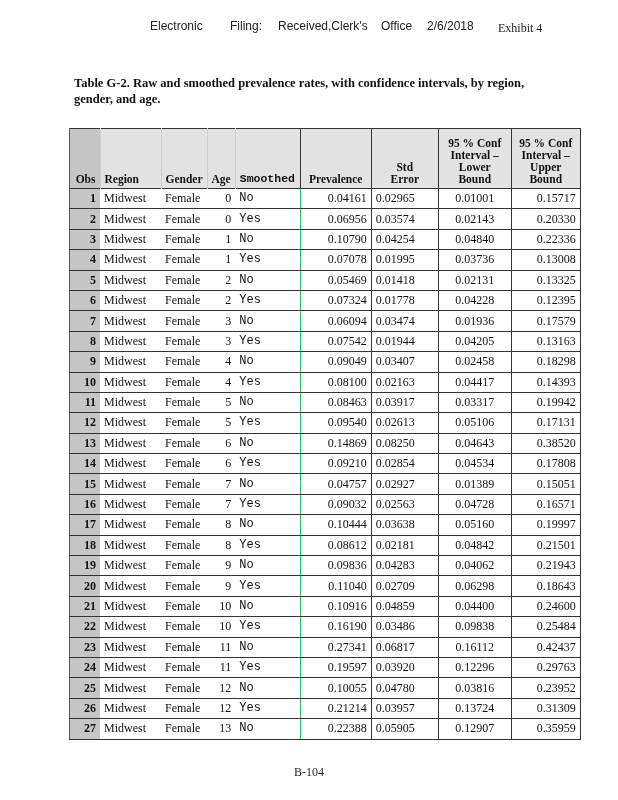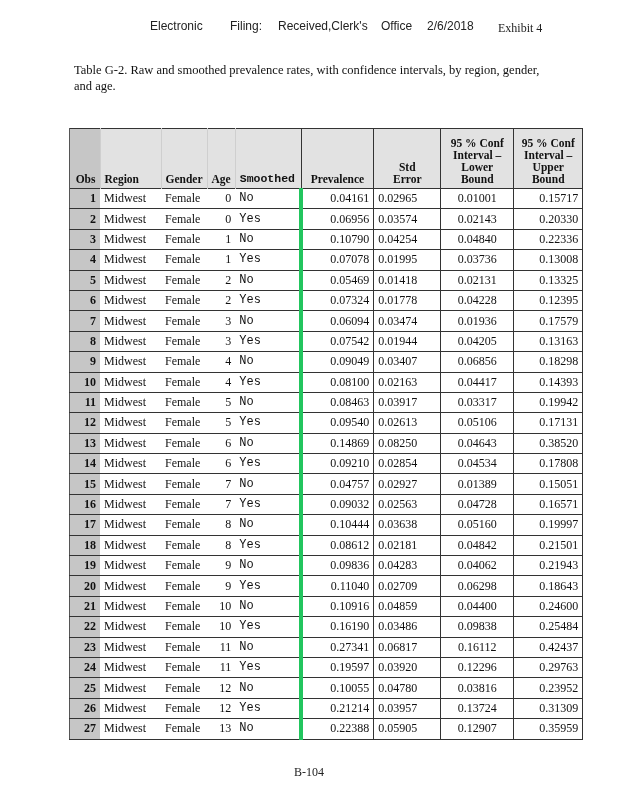--- a/index.html
+++ b/index.html
@@ -1,36 +1,36 @@
 <!DOCTYPE html>
 <html><head>
 <meta charset="utf-8">
 <style>
   html, body { margin: 0; padding: 0; background: #ffffff; }
   body { width: 618px; height: 800px; position: relative; overflow: hidden; font-family: "Liberation Serif", serif; color: #111; }
   .filing-header { position: absolute; top: 19px; left: 150px; width: 410px; height: 16px; font-family: "Liberation Sans", sans-serif; font-size: 12px; color: #222; }
   .filing-header span { position: absolute; top: 0; white-space: nowrap; }
   .exhibit { font-family: "Liberation Serif", serif !important; font-size: 12px; }
-  .caption { position: absolute; top: 62px; left: 74px; width: 480px; font-weight: normal; font-size: 12.5px; line-height: 16px; }
+  .caption { position: absolute; top: 75px; left: 74px; width: 480px; font-weight: bold; font-size: 12.5px; line-height: 16px; }
   table.data { position: absolute; top: 128px; left: 69px; border-collapse: collapse; font-size: 12px; }
   table.data td, table.data th { padding: 0 4px; height: 19.4px; line-height: 19px; white-space: nowrap; }
   table.data thead th { background: #e2e2e2; font-weight: bold; vertical-align: bottom; font-size: 11.5px; line-height: 12px; padding-bottom: 3px; height: 56px; border-left: 1px solid #cfcfcf; }
   table.data thead th.obs { background: #c6c6c6; border-left: 1px solid #555; }
   table.data thead th.bl { border-left: 1px solid #333; }
   table.data thead th.br { border-right: 1px solid #333; }
   table.data thead tr { border-top: 1px solid #333; border-bottom: 1px solid #333; }
   table.data tbody td { border-bottom: 1px solid #333; }
   table.data tbody td.obs { background: #c6c6c6; font-weight: bold; text-align: right; border-left: 1px solid #555; width: 22px; }
   .l { text-align: left; }
   .r { text-align: right; }
   .c-region { width: 52px; }
   .c-gender { width: 36px; }
   .c-age { width: 16px; text-align: right; }
   .c-smooth { width: 56px; font-family: Liberation Mono, monospace; }
-  .c-prev { width: 62px; border-left: 4px solid #22c55e; text-align: right; }
+  .c-prev { width: 62px; border-left: 1px solid #22c55e; text-align: right; }
   .c-se { width: 58px; border-left: 1px solid #333; }
   .c-low { width: 64px; border-left: 1px solid #333; text-align: center; }
   .c-up { width: 60px; border-left: 1px solid #333; border-right: 1px solid #333; margin-left: 8px; }
   th.hc { text-align: center; }
   .page-num { position: absolute; top: 765px; left: 0; width: 618px; text-align: center; font-size: 12px; color: #222; }
 </style>
 </head>
 <body>
 
 <div class="filing-header">
@@ -161,21 +161,21 @@
         <td class="r c-up">0.13163</td>
       </tr>
       <tr>
         <td class="obs">9</td>
         <td class="l c-region">Midwest</td>
         <td class="l c-gender">Female</td>
         <td class="c-age">4</td>
         <td class="l c-smooth">No</td>
         <td class="r c-prev">0.09049</td>
         <td class="l c-se">0.03407</td>
-        <td class="c-low">0.06856</td>
+        <td class="c-low">0.02458</td>
         <td class="r c-up">0.18298</td>
       </tr>
       <tr>
         <td class="obs">10</td>
         <td class="l c-region">Midwest</td>
         <td class="l c-gender">Female</td>
         <td class="c-age">4</td>
         <td class="l c-smooth">Yes</td>
         <td class="r c-prev">0.08100</td>
         <td class="l c-se">0.02163</td>

